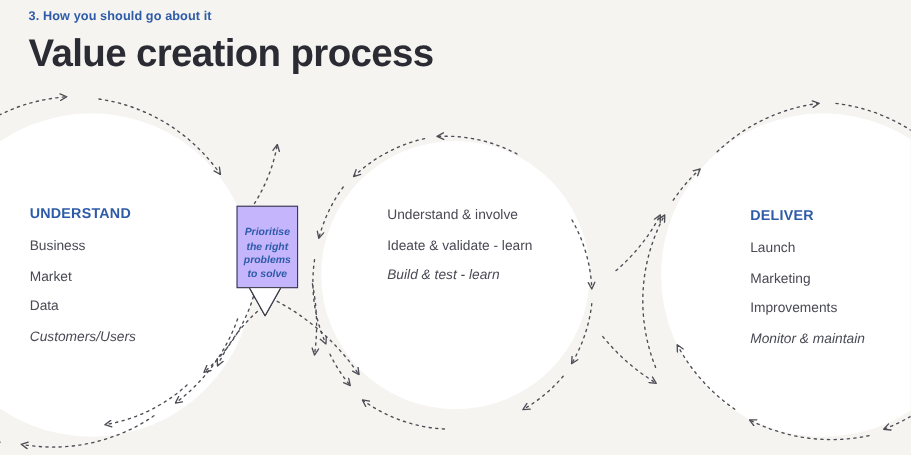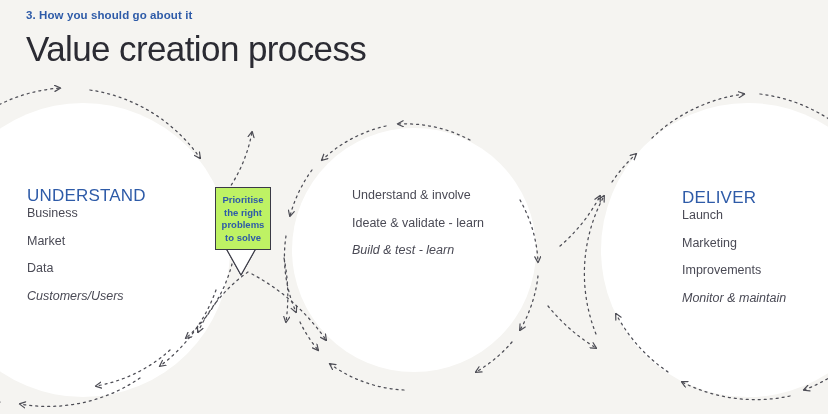--- a/index.html
+++ b/index.html
@@ -36,38 +36,39 @@
   }
   #eyebrow {
     font-size: 11.5px;
     font-weight: bold;
     color: #2e5ba8;
     letter-spacing: 0.1px;
     white-space: nowrap;
   }
   #page-title {
     font-size: 35px;
-    font-weight: normal;
+    font-weight: bold;
     color: #2b2b33;
     letter-spacing: -0.6px;
     margin-top: 10px;
     white-space: nowrap;
     line-height: 1.05;
   }
 
   
   .stage-block {
     position: absolute;
     z-index: 4;
   }
   .stage-title {
-    font-size: 17px;
-    font-weight: normal;
+    font-size: 13px;
+    font-weight: bold;
     color: #2e5ba8;
     letter-spacing: 0.2px;
+    margin-bottom: 15px;
     white-space: nowrap;
   }
   .stage-item {
     font-size: 12.5px;
     color: #4a4a55;
     margin-bottom: 12px;
     white-space: nowrap;
     line-height: 1.25;
   }
   .stage-item:last-child { margin-bottom: 0; font-style: italic; }
@@ -78,25 +79,26 @@
 
   
   #callout {
     position: absolute;
     left: 215px;
     top: 187px;
     width: 56px;
     z-index: 6;
   }
   #callout-box {
-    background: #bef264;
+    background: #c4b5fd;
     border: 1px solid #3a3a46;
-    padding: 6px 5px 5px 5px;
+    padding: 18px 5px 5px 5px;
     text-align: center;
     box-sizing: border-box;
+    font-style: italic;
   }
   .callout-line {
     font-size: 9.5px;
     font-weight: bold;
     color: #2e5ba8;
     line-height: 1.32;
     white-space: nowrap;
   }
   #callout-tail {
     position: absolute;

